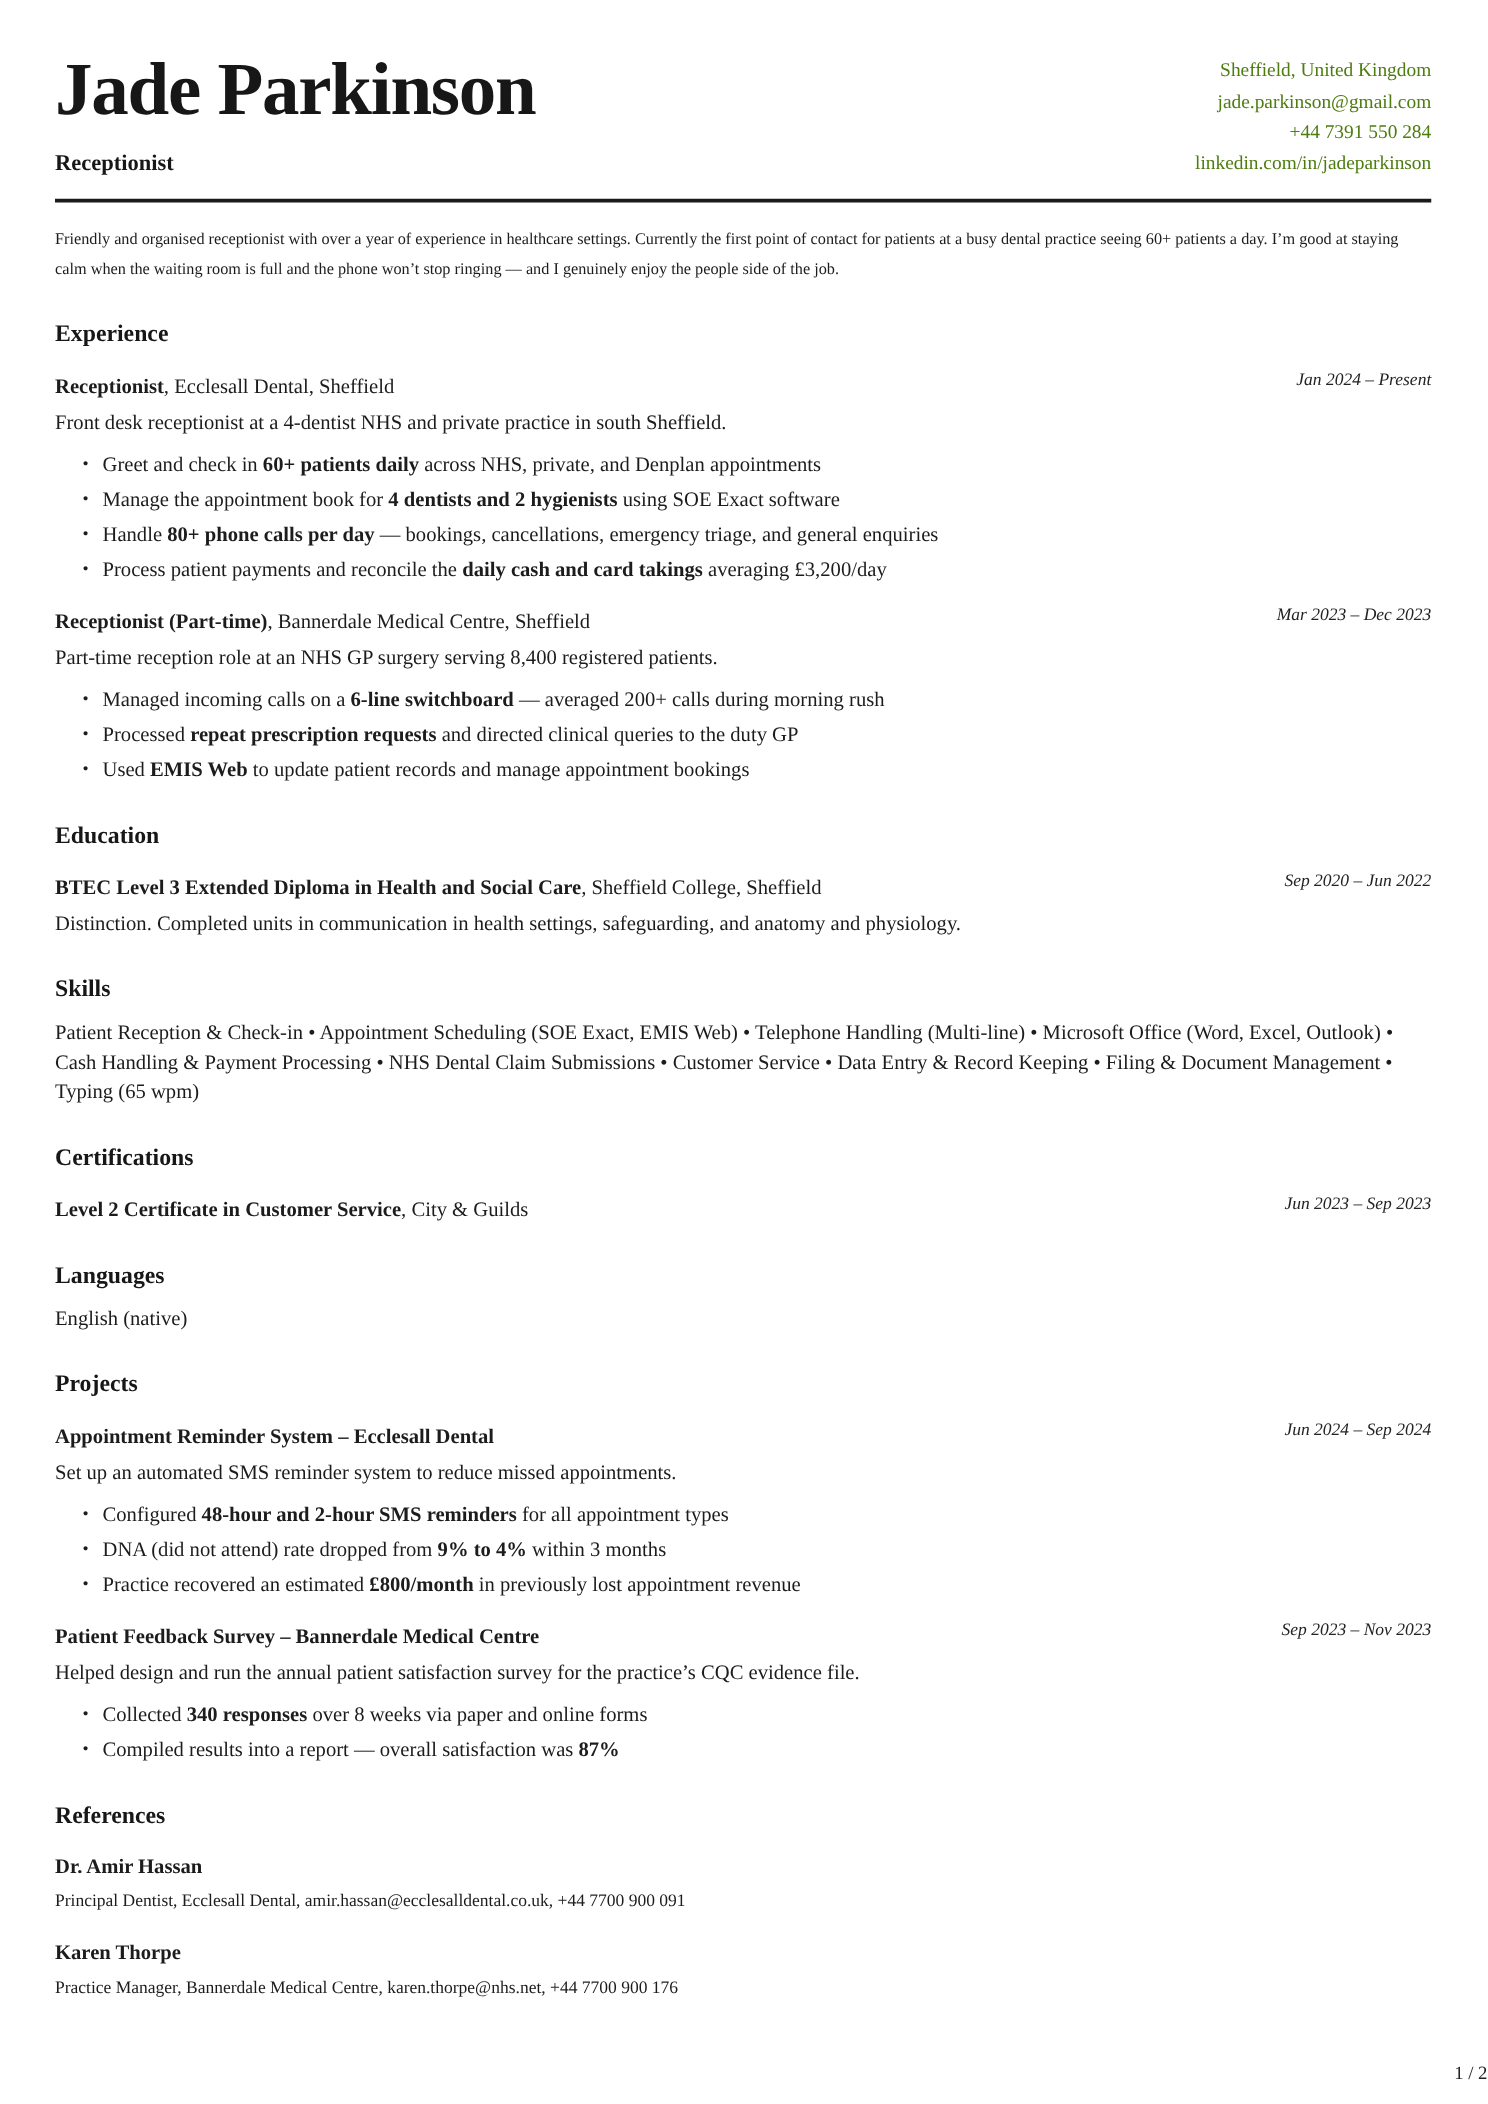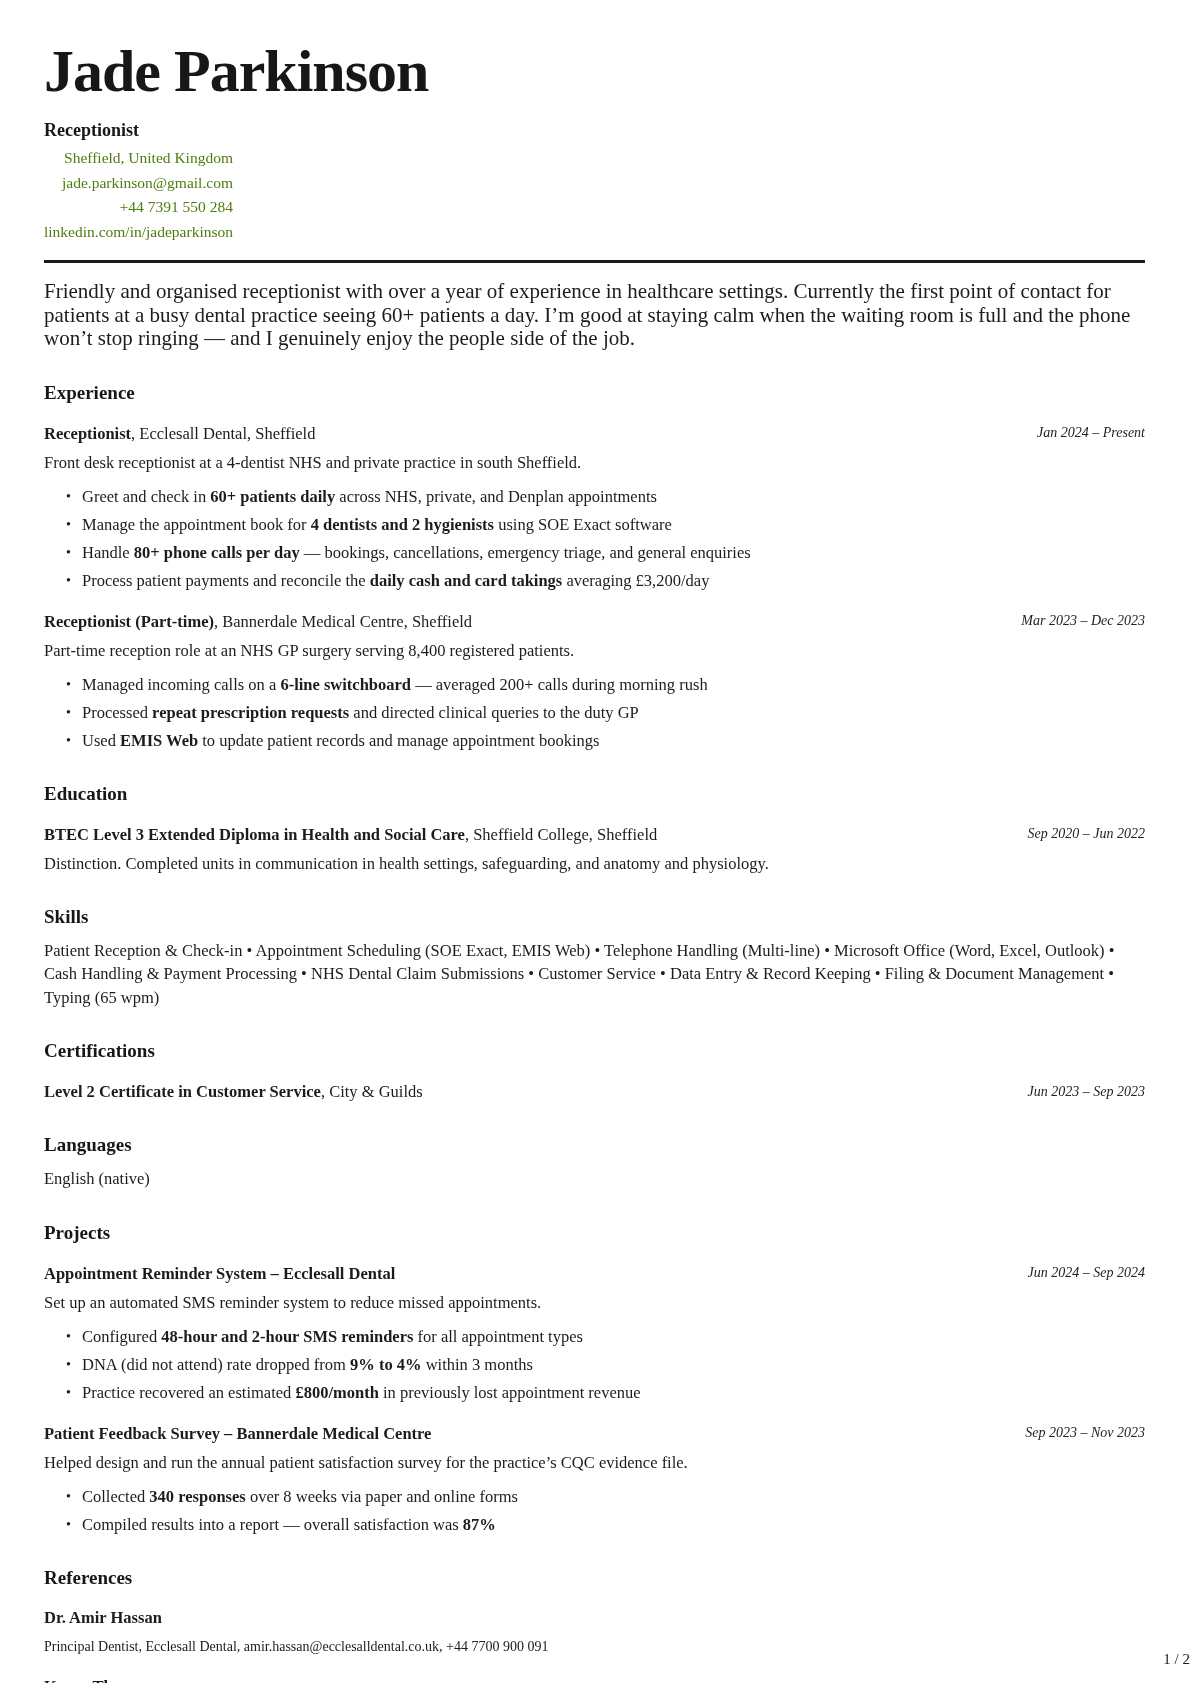--- a/index.html
+++ b/index.html
@@ -6,38 +6,38 @@
   html, body { background: #ffffff; }
   body {
     width: 1190px; height: 1683px;
     position: relative; overflow: hidden;
     font-family: "Liberation Serif", "DejaVu Serif", serif;
     color: #1c1c1c;
   }
   .page { padding: 40px 45px 0 44px; position: relative; height: 100%; }
 
   
-  .header { display: flex; justify-content: space-between; align-items: flex-start; flex-direction: column; }
+  .header { display: flex; justify-content: space-between; align-items: flex-start; }
   .name {
     font-size: 60px; font-weight: 700; line-height: 1.05;
     letter-spacing: -1px; color: #171717;
   }
   .role { font-size: 18px; font-weight: 700; margin-top: 17px; color: #171717; }
   .contact { text-align: right; font-size: 15.5px; line-height: 24.5px; padding-top: 5px; color: #4d7c0f; }
 
   .divider { border: none; border-top: 3px solid #1a1a1a; margin-top: 16px; }
 
-  .summary { font-size: 21px; line-height: 23.5px; margin-top: 17px; text-align: left; }
+  .summary { font-size: 13px; line-height: 23.5px; margin-top: 17px; text-align: left; }
 
   
   h2.section-heading { font-size: 19px; font-weight: 700; margin-top: 31px; color: #171717; }
   .section-text { font-size: 16.5px; line-height: 23.5px; margin-top: 11px; }
 
   .entry { margin-top: 18px; }
-  .entry-head { display: flex; justify-content: space-between; align-items: center; }
+  .entry-head { display: flex; justify-content: space-between; align-items: flex-start; }
   .entry-title { font-size: 16.5px; line-height: 23px; }
   .entry-title strong { font-weight: 700; }
   .date { font-style: italic; font-size: 14px; color: #222; white-space: nowrap; padding-left: 20px; }
   .entry-desc { font-size: 16.5px; line-height: 23px; margin-top: 6px; }
 
   ul.bullets { list-style: none; margin-top: 11px; }
   ul.bullets li {
     font-size: 16.5px; line-height: 23px;
     position: relative; padding-left: 38px; margin-top: 5px;
   }

